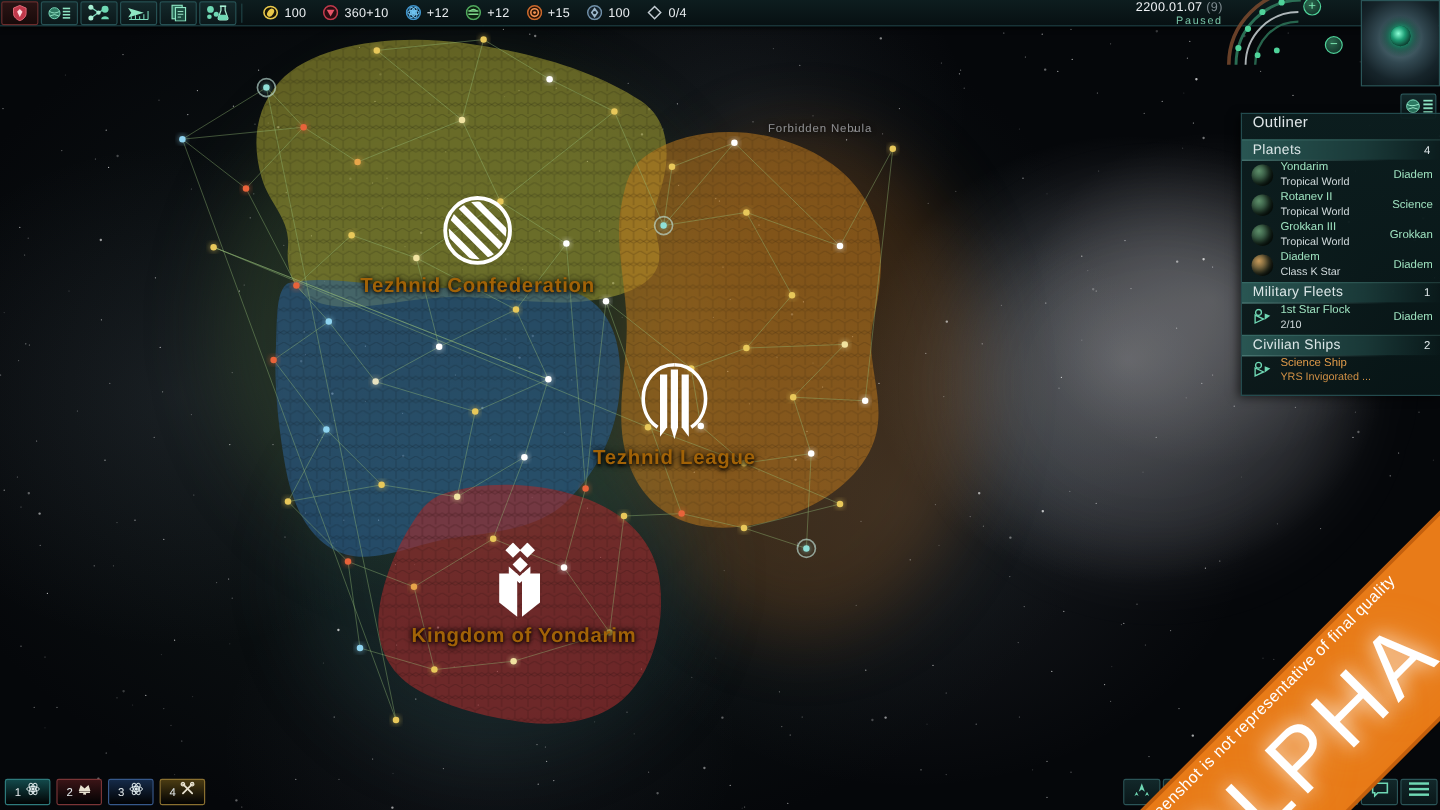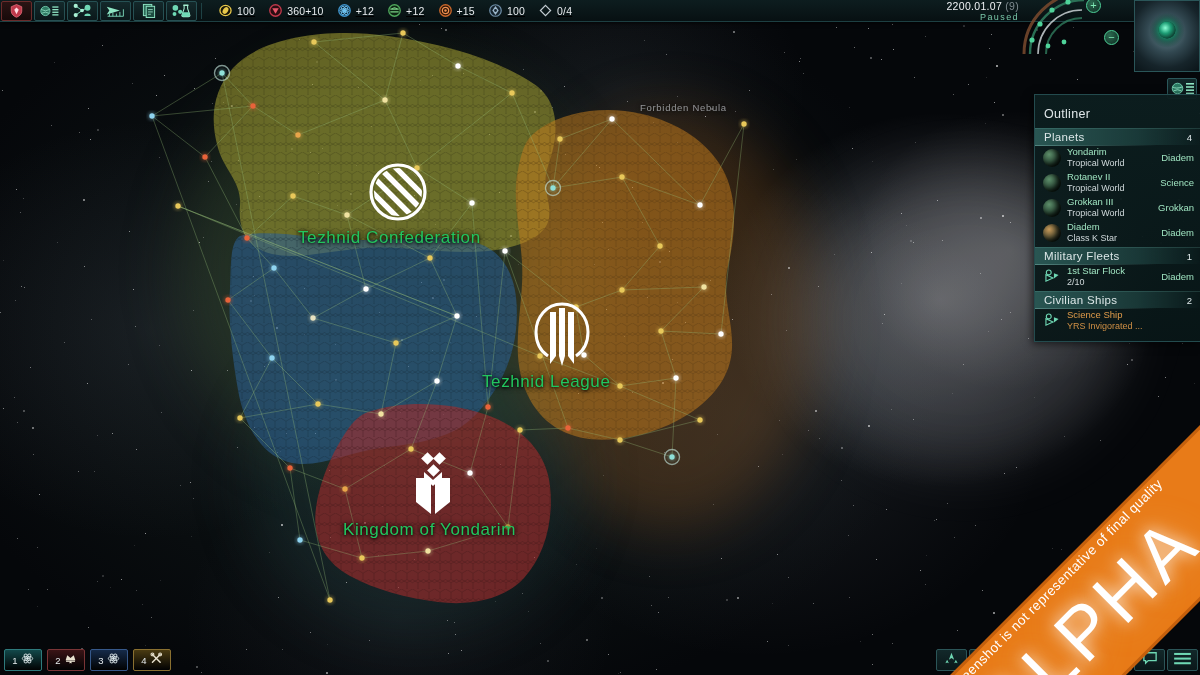--- a/index.html
+++ b/index.html
@@ -31,24 +31,24 @@
     filter: blur(28px); pointer-events: none;
   }
   #starfield, #starfield2 { position: absolute; inset: 0; }
   .star {
     position: absolute; border-radius: 50%; background: #fff;
   }
 
   
   #mapsvg { position: absolute; inset: 0; }
   .empire-label {
-    position: absolute; text-align: left;
-    color: #22c55e; pointer-events: none;
+    position: absolute; text-align: center;
+    color: #a16207; pointer-events: none;
     text-shadow: 0 0 6px rgba(0,0,0,0.95), 0 1px 3px rgba(0,0,0,0.95);
-    font-weight: 400; letter-spacing: 0.6px;
+    font-weight: 700; letter-spacing: 0.6px;
   }
   .empire-name { font-size: 17px; white-space: nowrap; }
   .empire-emblem { margin: 0 auto 2px; display: block; }
 
   .nebula-label {
     position: absolute; color: rgba(225,228,235,0.60);
     font-size: 9.5px; letter-spacing: 0.7px;
     text-shadow: 0 0 4px rgba(0,0,0,0.9);
   }
 
@@ -66,21 +66,21 @@
     display: flex; align-items: center; justify-content: center;
     background: linear-gradient(180deg, #14292b, #0b181a);
     border: 1px solid #265053; border-radius: 2px;
     cursor: pointer;
   }
   .tb-btn.empire { border-color: #6a2b2b; background: linear-gradient(180deg, #2a1414, #180a0a); }
   .tb-sep { width: 1px; height: 16px; background: #1e4144; margin: 0 3px; }
 
   .res {
     display: flex; align-items: center; gap: 5px;
-    margin-left: 14px; height: 22px; text-decoration: underline;
+    margin-left: 14px; height: 22px;
   }
   .res-ico {
     width: 13px; height: 13px; border-radius: 50%;
     display: flex; align-items: center; justify-content: center;
     flex: 0 0 auto;
   }
   .res-val { font-size: 10.5px; color: #e8ecef; letter-spacing: 0.2px; white-space: nowrap; }
 
   #datebox {
     position: absolute; right: 175px; top: 0; height: 22px;
@@ -126,21 +126,21 @@
     cursor: pointer;
   }
   #outliner {
     position: absolute; right: 0; top: 94px; width: 166px;
     background: linear-gradient(180deg, rgba(12,30,31,0.95), rgba(8,22,23,0.95));
     border: 1px solid #234b4e; border-right: none;
     padding-bottom: 8px;
     box-shadow: -2px 2px 8px rgba(0,0,0,0.6);
   }
   #outliner-title {
-    font-size: 12.5px; color: #dfe6e8; padding: 12px 0 5px 9px;
+    font-size: 12.5px; color: #dfe6e8; padding: 0 0 5px 9px;
     font-weight: 300; letter-spacing: 0.3px;
   }
   .ol-section {
     position: relative; height: 17px; margin-top: 2px;
     background: linear-gradient(90deg, rgba(46,96,92,0.85) 0%, rgba(32,70,68,0.7) 62%, rgba(14,34,35,0.1) 100%);
     display: flex; align-items: center;
     border-top: 1px solid rgba(120,200,190,0.18);
   }
   .ol-section::after {
     content: ''; position: absolute; left: 0; bottom: -1px; width: 74%; height: 1px;

